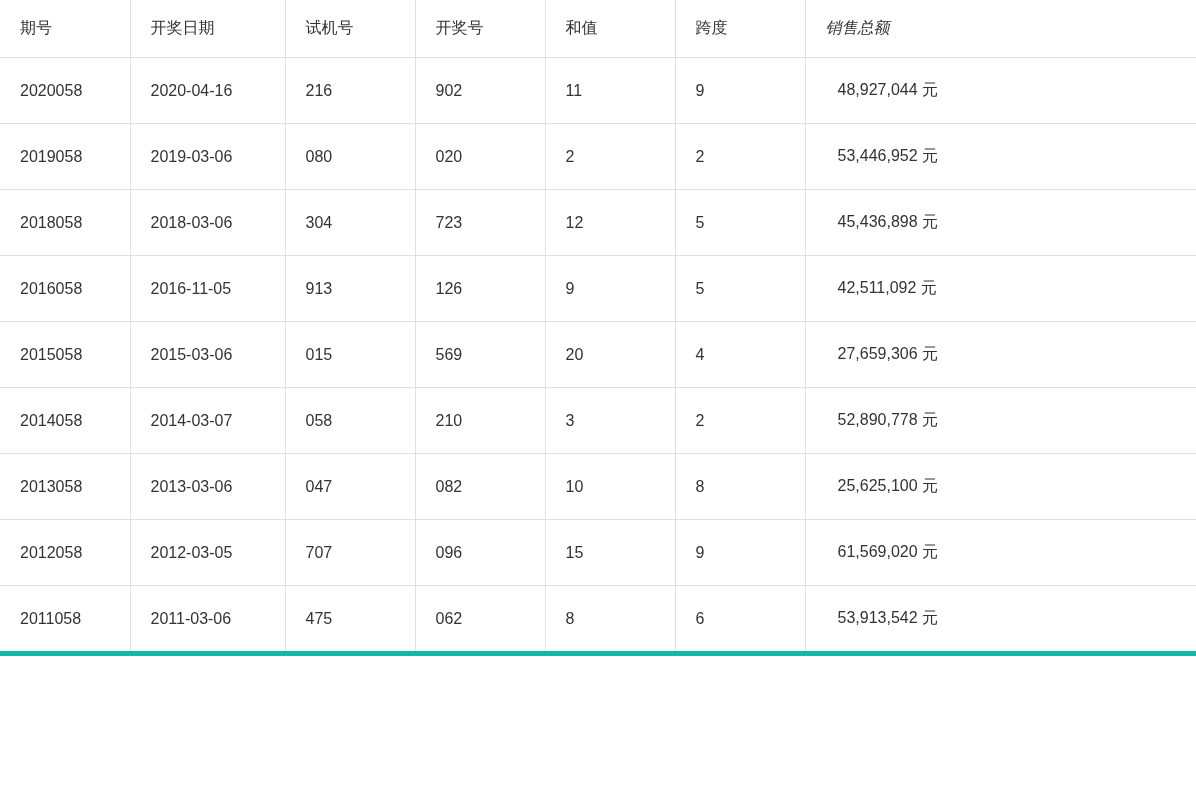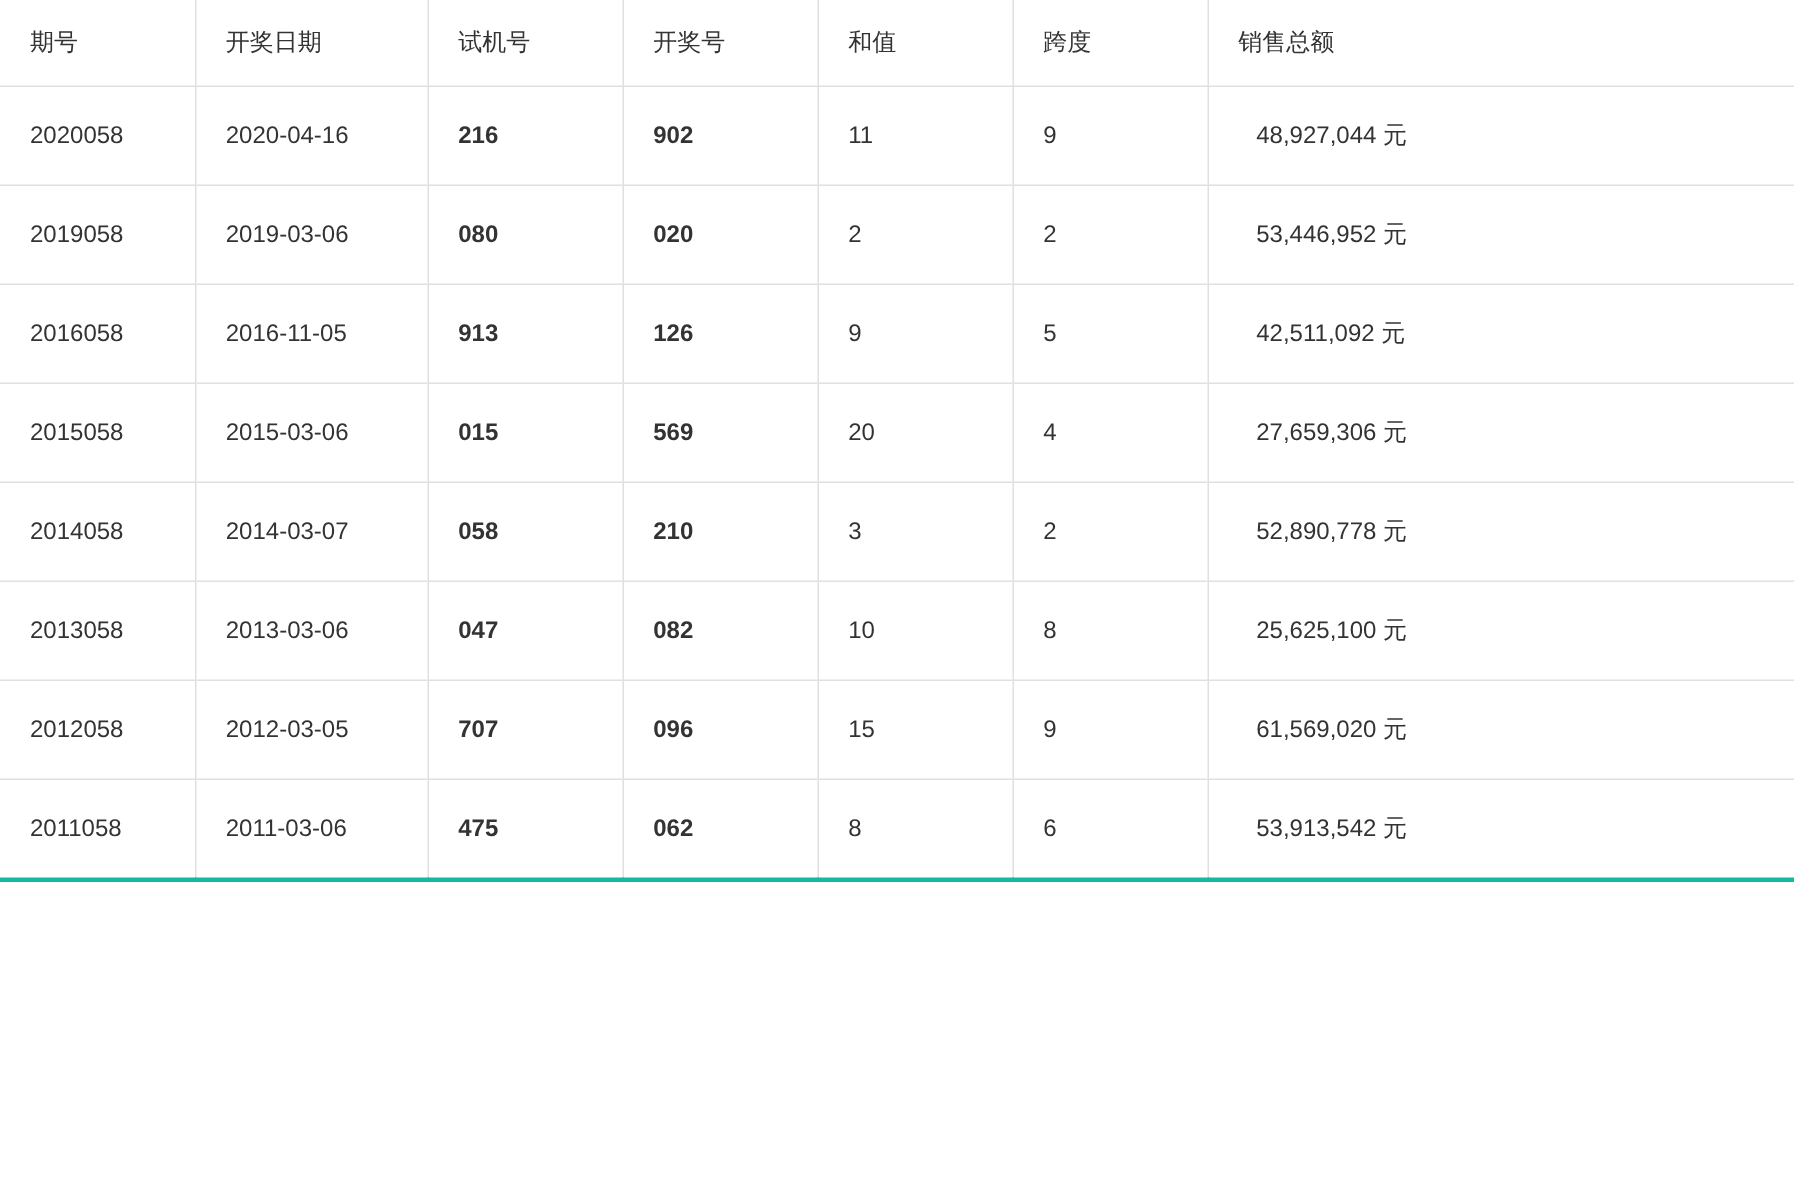--- a/index.html
+++ b/index.html
@@ -39,45 +39,46 @@
       text-align: left;
       font-weight: normal;
       font-size: 16px;
       color: #333;
       border-bottom: 1px solid #e0e0e0;
       border-right: 1px solid #e0e0e0;
     }
 
     thead th:last-child {
       border-right: none;
+      font-style: italic;
     }
 
     tbody tr {
       border-bottom: 1px solid #e0e0e0;
     }
 
     tbody tr:last-child {
-      border-bottom: 3px solid #14b8a6;
+      border-bottom: 5px solid #14b8a6;
     }
 
     tbody td {
       padding: 22px 20px;
       font-size: 16px;
       color: #333;
       border-right: 1px solid #e0e0e0;
       vertical-align: middle;
     }
 
     tbody td:last-child {
       border-right: none;
       padding-left: 32px;
     }
 
     .bold-cell {
-      font-weight: bold;
+      font-weight: normal;
     }
   </style>
 </head>
 <body>
 
 <div class="table-container">
   <table>
     <colgroup>
       <col class="col-1">
       <col class="col-2">
@@ -109,20 +110,29 @@
           <td>48,927,044 元</td>
         </tr>
         <tr>
           <td>2019058</td>
           <td>2019-03-06</td>
           <td class="bold-cell">080</td>
           <td class="bold-cell">020</td>
           <td>2</td>
           <td>2</td>
           <td>53,446,952 元</td>
+        </tr>
+        <tr>
+          <td>2018058</td>
+          <td>2018-03-06</td>
+          <td class="bold-cell">304</td>
+          <td class="bold-cell">723</td>
+          <td>12</td>
+          <td>5</td>
+          <td>45,436,898 元</td>
         </tr>
         <tr>
           <td>2016058</td>
           <td>2016-11-05</td>
           <td class="bold-cell">913</td>
           <td class="bold-cell">126</td>
           <td>9</td>
           <td>5</td>
           <td>42,511,092 元</td>
         </tr>

